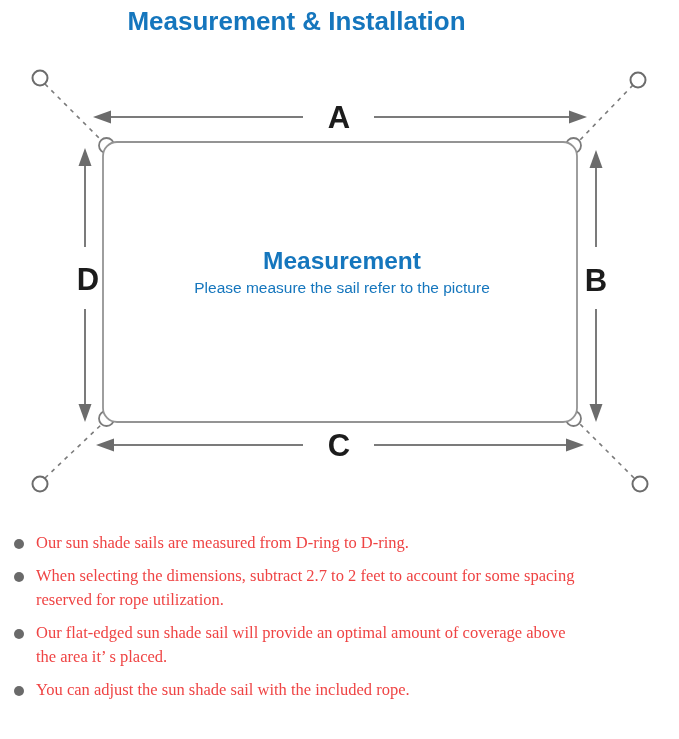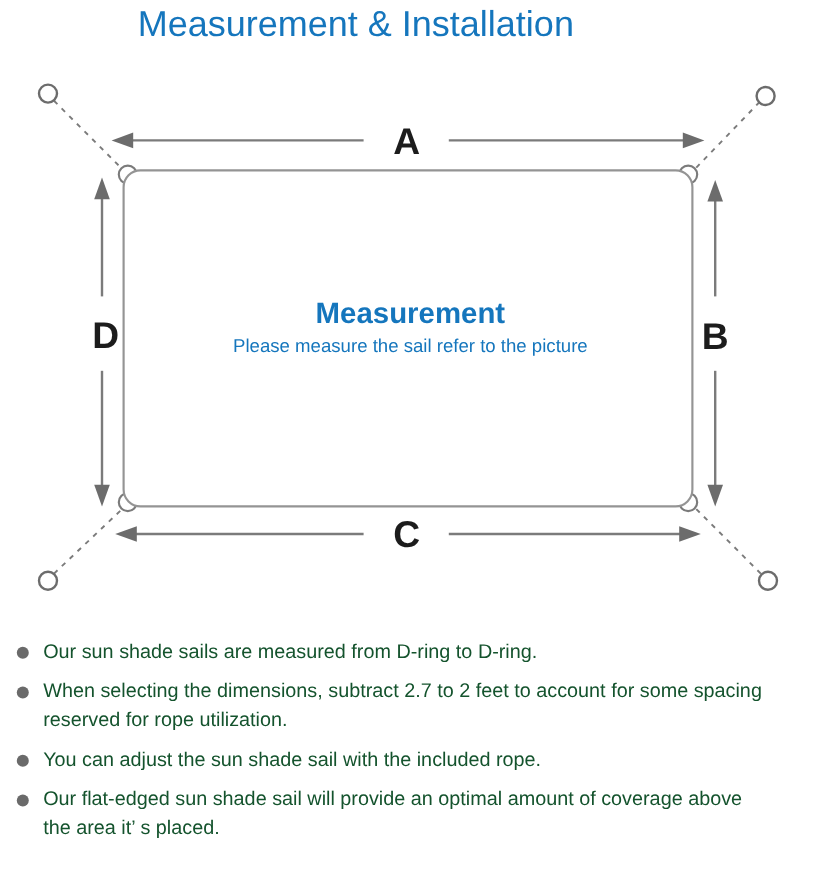--- a/index.html
+++ b/index.html
@@ -16,22 +16,22 @@
     overflow: hidden;
   }
   .page-title {
     position: absolute;
     top: 0;
     left: 0;
     width: 593px;
     height: 42px;
     line-height: 42px;
     text-align: center;
-    font-size: 30px;
-    font-weight: 400;
+    font-size: 26px;
+    font-weight: 700;
     color: #1576bd;
     letter-spacing: 0px;
   }
   svg.diagram {
     position: absolute;
     top: 0;
     left: 0;
   }
   .notes {
     position: absolute;
@@ -51,22 +51,23 @@
     flex: 0 0 10px;
     width: 10px;
     height: 10px;
     border-radius: 50%;
     background: #6a6a6a;
     margin: 8px 12px 0 6px;
   }
   .note-text {
     font-size: 16.5px;
     line-height: 24px;
-    color: #14532d;
+    color: #ef4444;
     white-space: pre-line;
+    font-family: Liberation Serif, serif;
   }
 </style>
 </head>
 <body>
 
 <div id="stage">
 
   <div class="page-title">Measurement &amp; Installation</div>
 
   <svg class="diagram" width="679" height="510" viewBox="0 0 679 510">
@@ -136,22 +137,22 @@
       <span class="note-bullet"></span>
       <span class="note-text">Our sun shade sails are measured from D-ring to D-ring.</span>
     </li>
     <li class="note-item">
       <span class="note-bullet"></span>
       <span class="note-text">When selecting the dimensions, subtract 2.7 to 2 feet to account for some spacing
 reserved for rope utilization.</span>
     </li>
     <li class="note-item">
       <span class="note-bullet"></span>
-      <span class="note-text">You can adjust the sun shade sail with the included rope.</span>
+      <span class="note-text">Our flat-edged sun shade sail will provide an optimal amount of coverage above
+the area it’ s placed.</span>
     </li>
     <li class="note-item">
       <span class="note-bullet"></span>
-      <span class="note-text">Our flat-edged sun shade sail will provide an optimal amount of coverage above
-the area it’ s placed.</span>
+      <span class="note-text">You can adjust the sun shade sail with the included rope.</span>
     </li>
   </ul>
 
 </div>
 
 </body></html>

